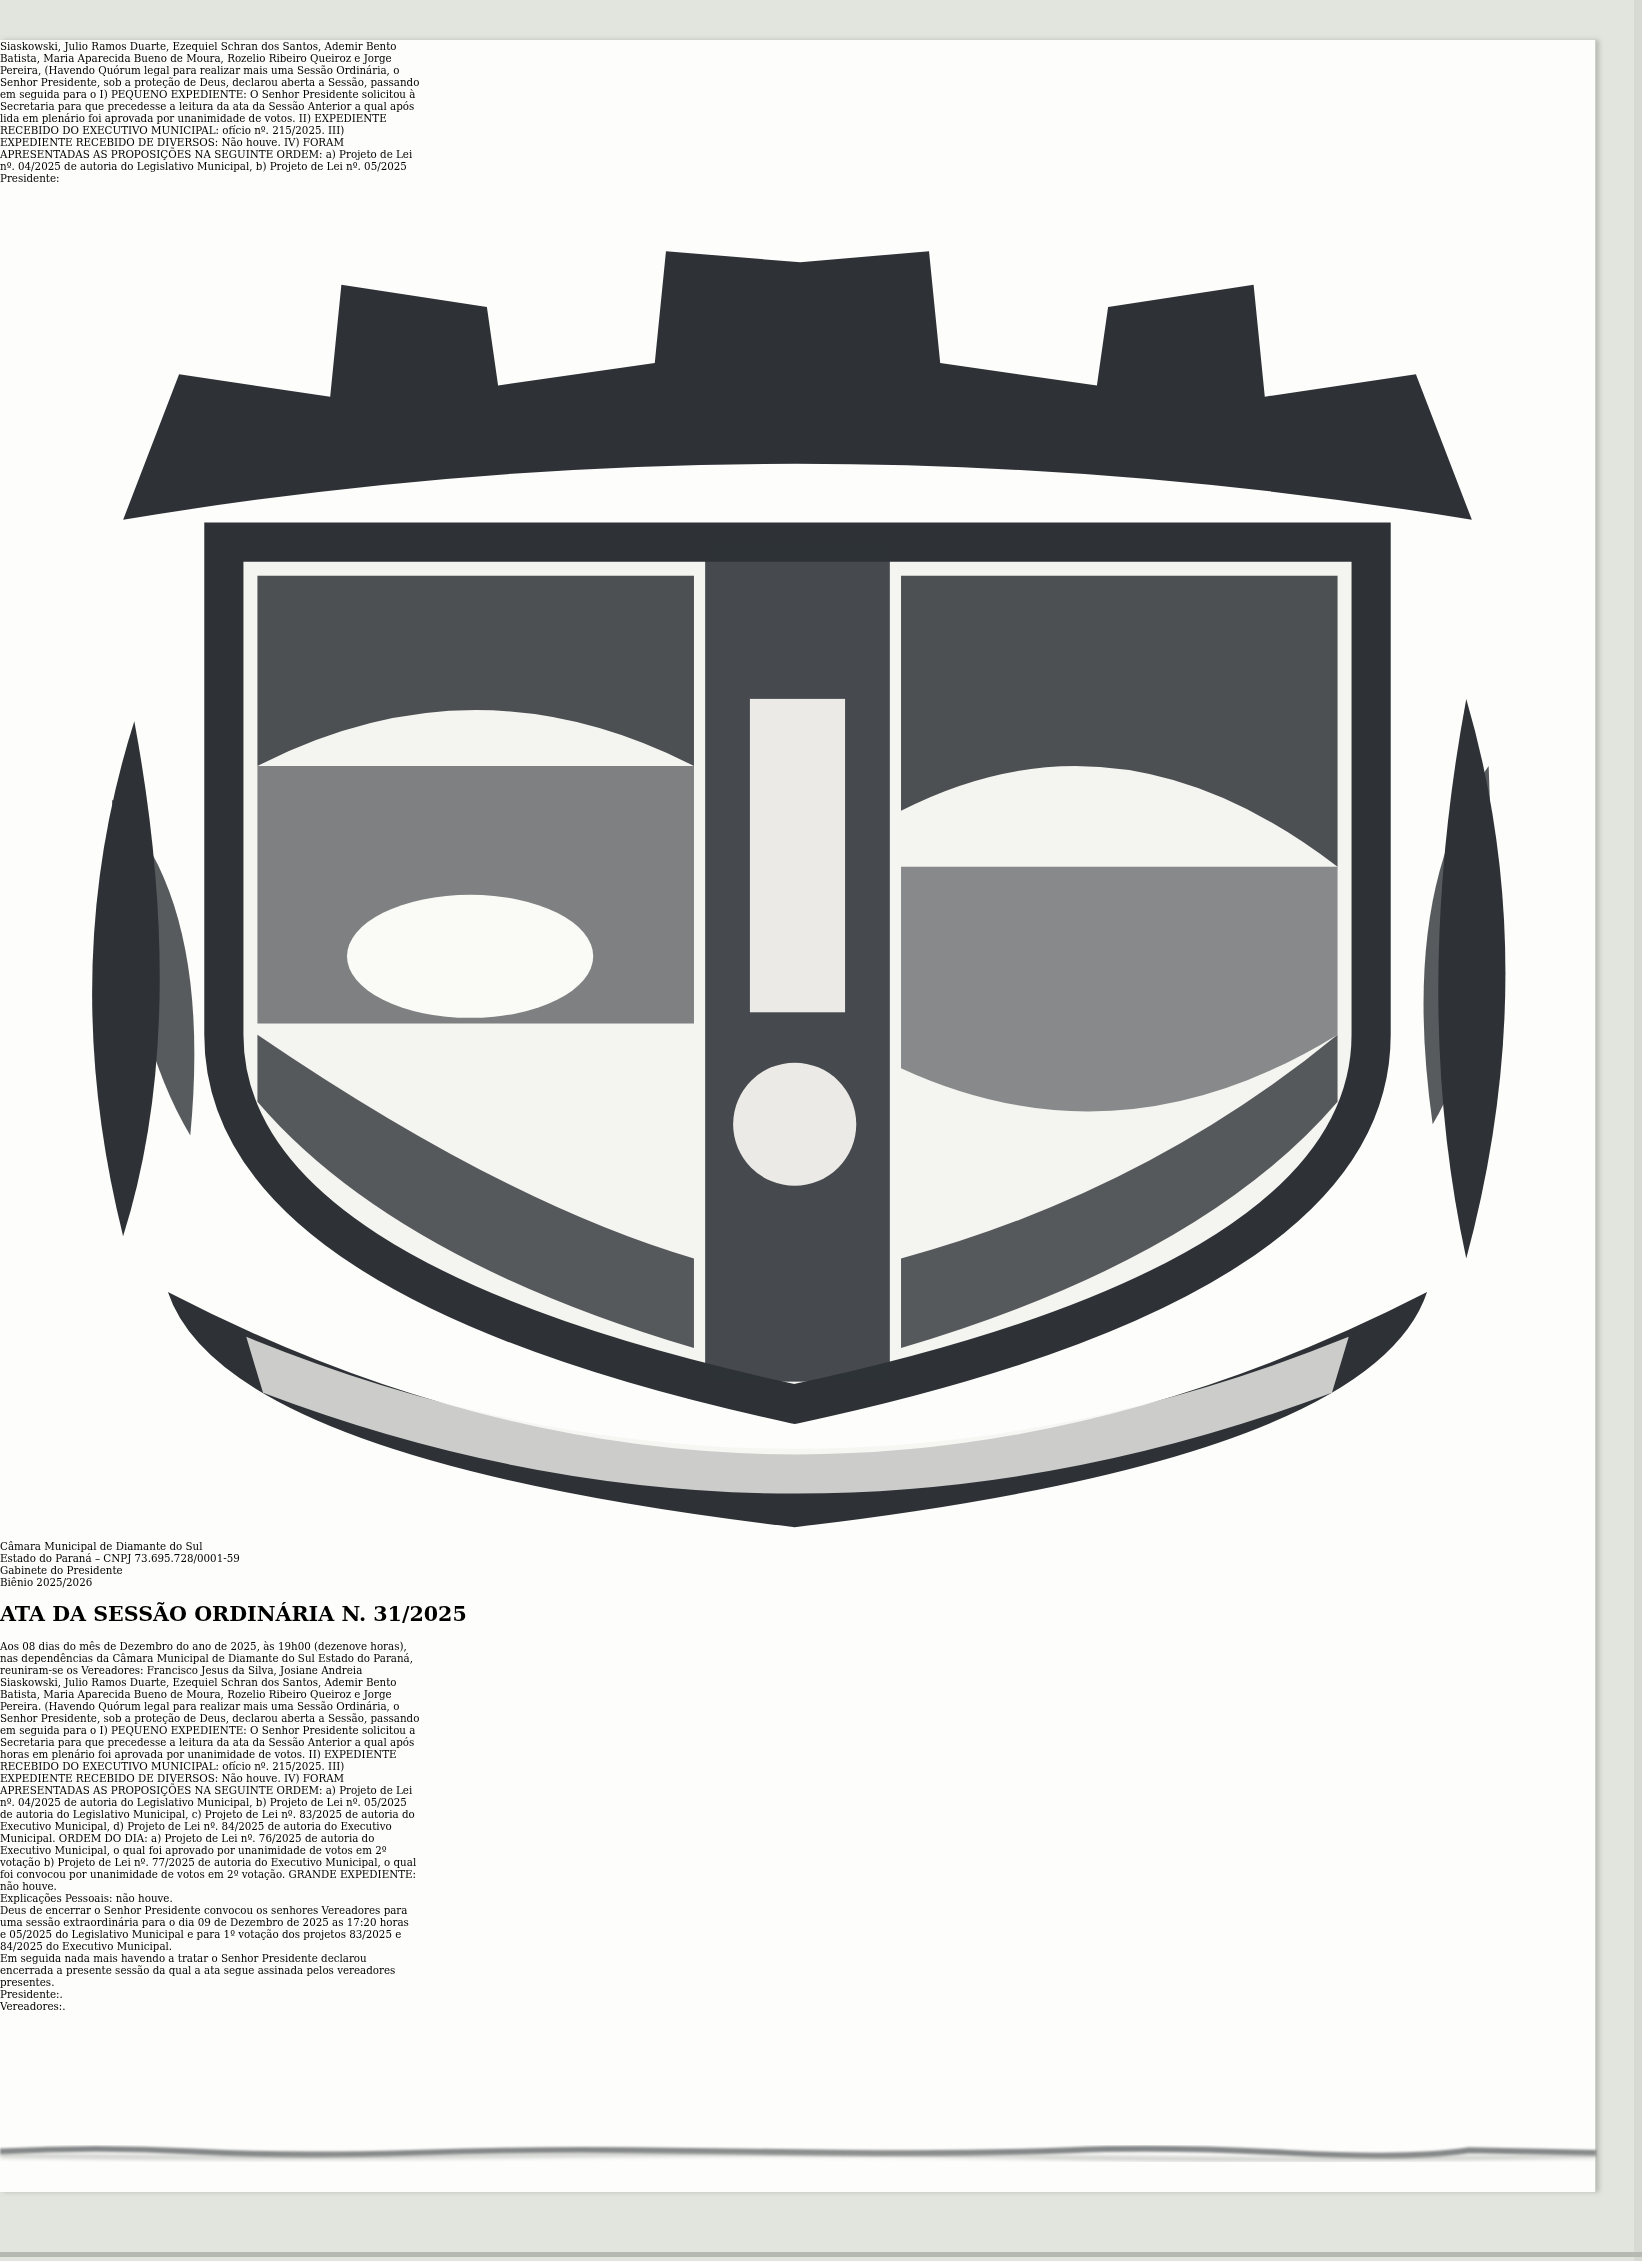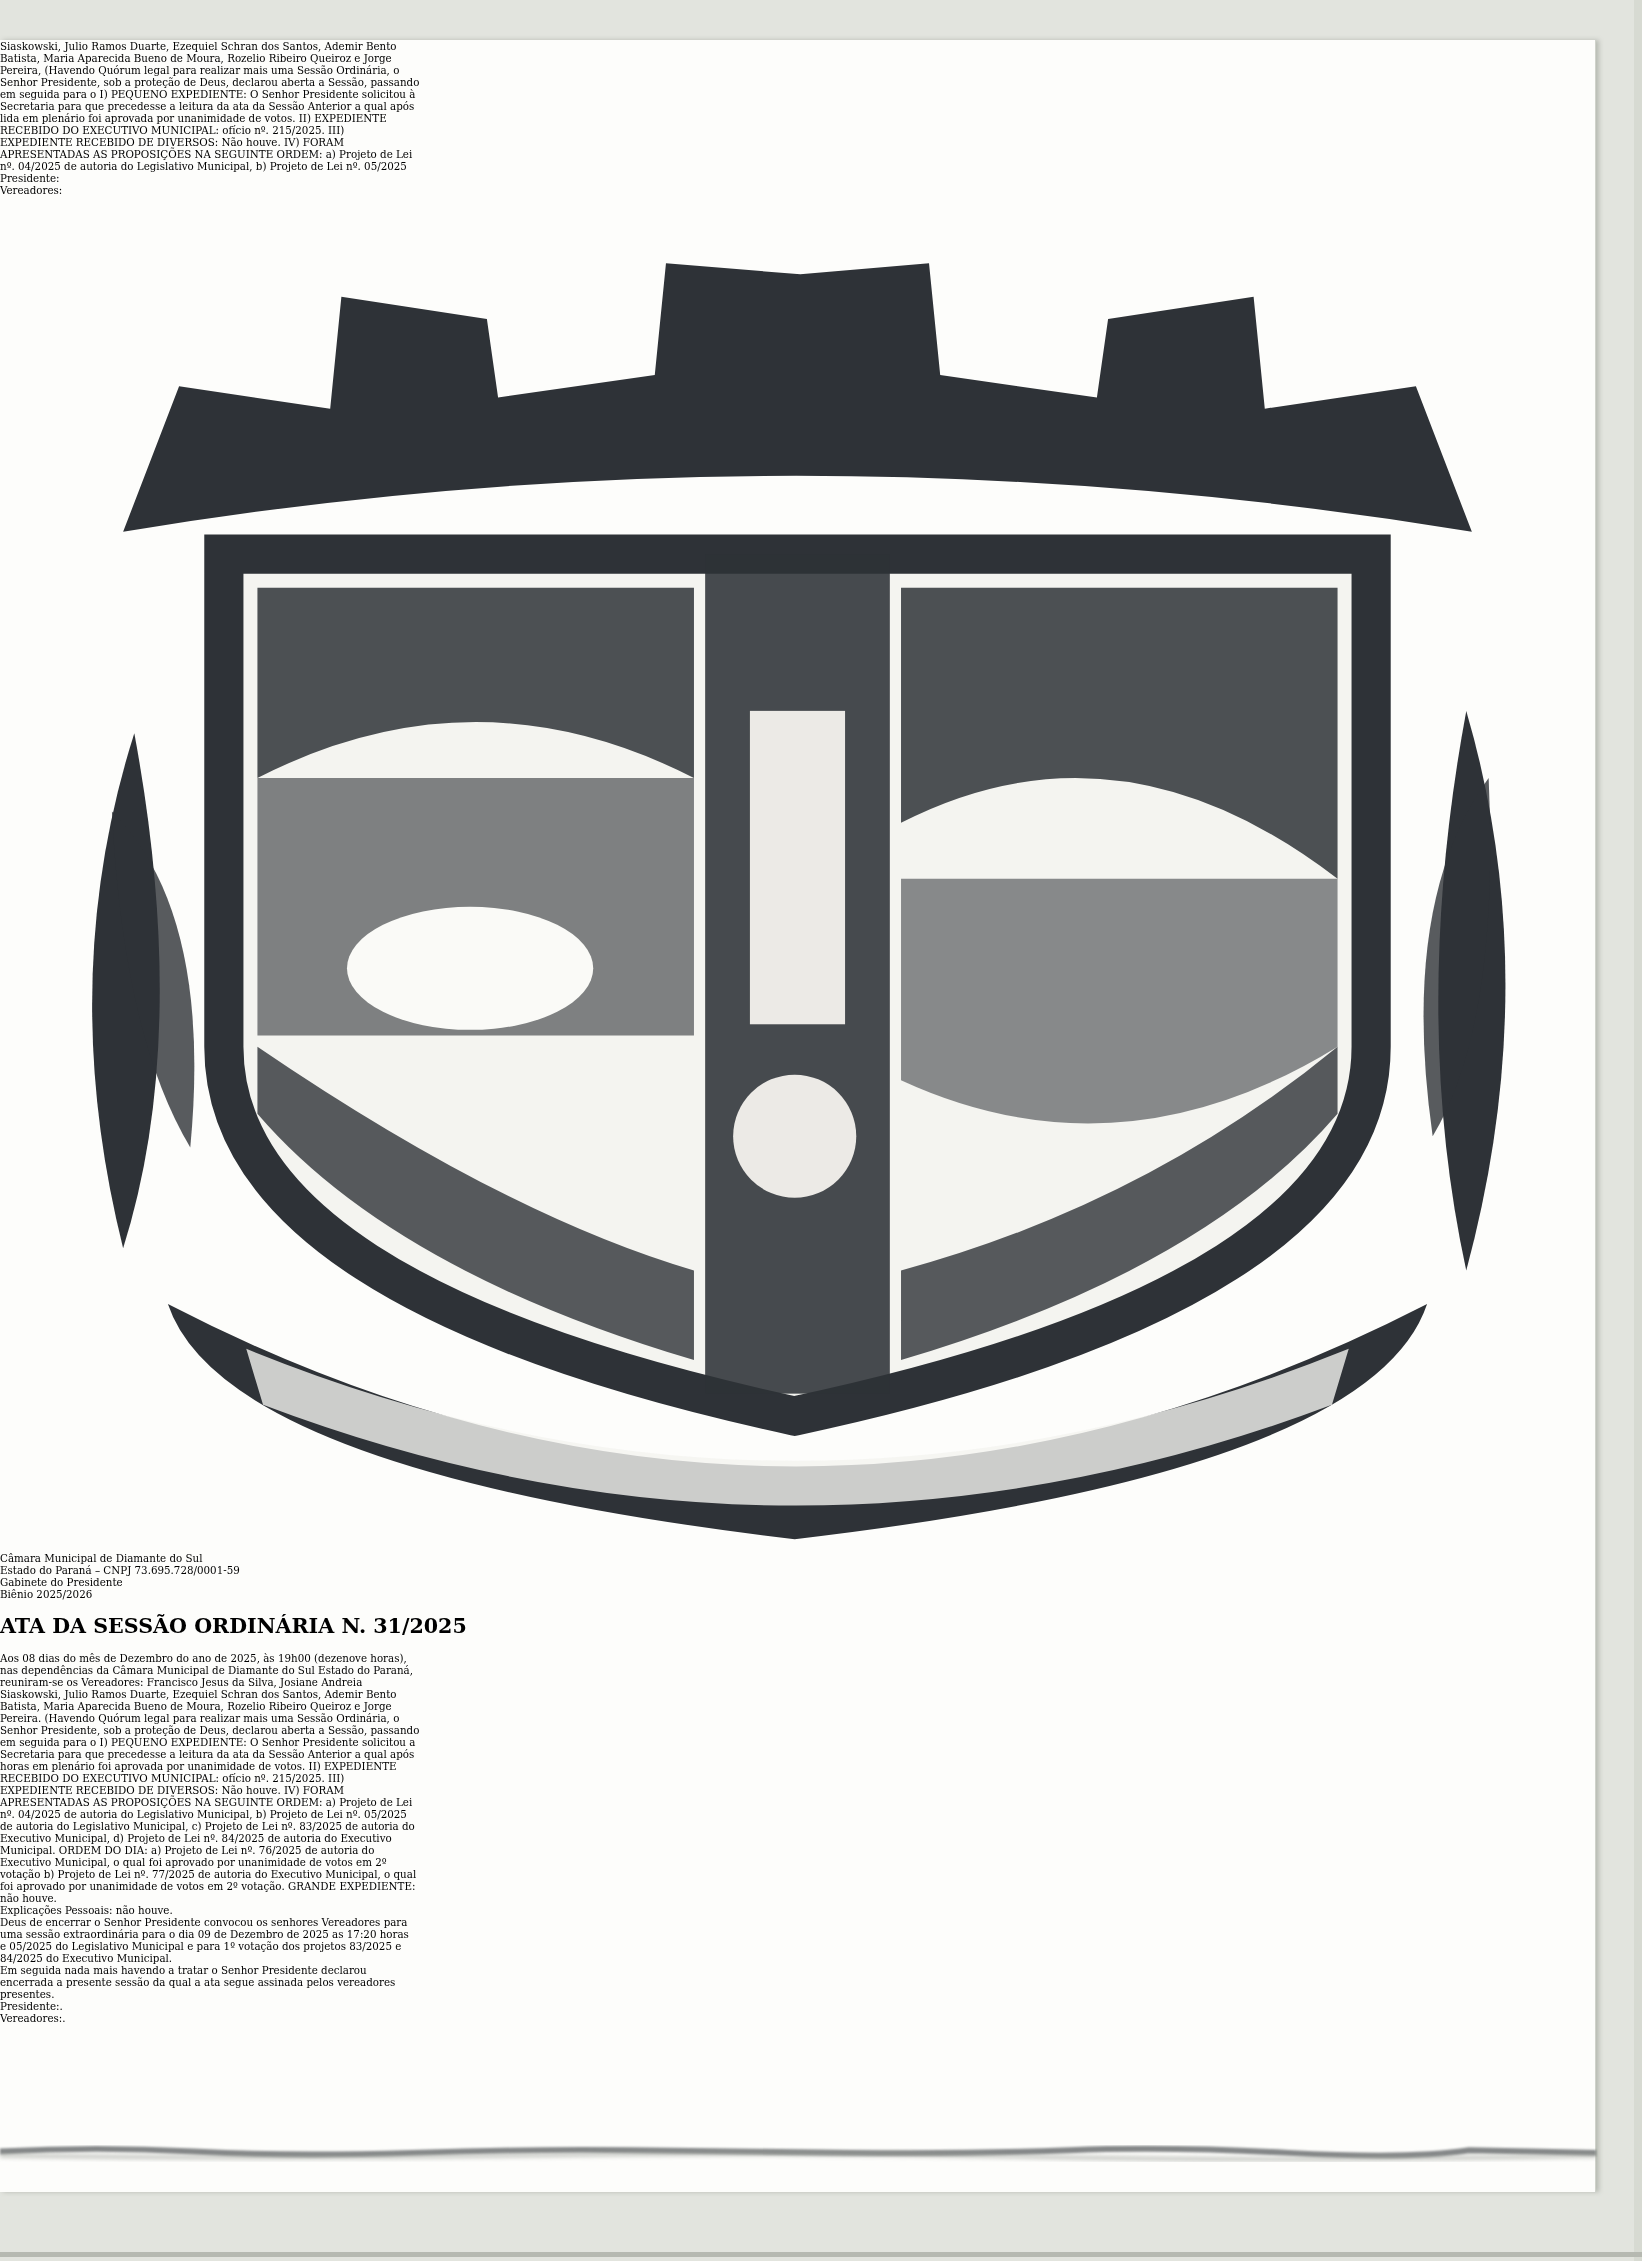--- a/index.html
+++ b/index.html
@@ -27,21 +27,20 @@
         <div class="gline">Senhor Presidente, sob a proteção de Deus, declarou aberta a Sessão, passando</div>
         <div class="gline">em seguida para o I) PEQUENO EXPEDIENTE: O Senhor Presidente solicitou à</div>
         <div class="gline">Secretaria para que precedesse a leitura da ata da Sessão Anterior a qual após</div>
         <div class="gline">lida em plenário foi aprovada por unanimidade de votos. II) EXPEDIENTE</div>
         <div class="gline">RECEBIDO DO EXECUTIVO MUNICIPAL: ofício nº. 215/2025. III)</div>
         <div class="gline">EXPEDIENTE RECEBIDO DE DIVERSOS: Não houve. IV) FORAM</div>
         <div class="gline">APRESENTADAS AS PROPOSIÇÕES NA SEGUINTE ORDEM: a) Projeto de Lei</div>
         <div class="gline">nº. 04/2025 de autoria do Legislativo Municipal, b) Projeto de Lei nº. 05/2025</div>
       </div>
     <div class="ghost-word g-pres">Presidente:</div>
-    <div class="ghost-word g-ver">Vereadores:</div>
     <div class="ghost-dots gd1"></div>
     <div class="ghost-dots gd2"></div>
 
     
     <svg class="logo" viewBox="0 0 285 242">
       <g fill="#2e3237" stroke="none">
         <path d="M22 60 Q142 40 263 60 L253 34 L226 38 L224 18 L198 22 L196 36 L168 32 L166 12 L143 14 L119 12 L117 32 L89 36 L87 22 L61 18 L59 38 L32 34 Z"></path>
         <path d="M40 64 L245 64 L245 152 Q245 196 142 218 Q40 196 40 152 Z" fill="#f4f4f0" stroke="#2e3237" stroke-width="7"></path>
         <path d="M46 70 L124 70 L124 104 Q85 84 46 104 Z" opacity=".85"></path>
         <path d="M46 104 L124 104 L124 150 L46 150 Z" opacity=".6"></path>
@@ -81,21 +80,21 @@
         <div class="tline"><span class="run-n">horas em plenário foi aprovada por unanimidade de votos. </span><span class="run-b">II) EXPEDIENTE</span></div>
         <div class="tline"><span class="run-b">RECEBIDO DO EXECUTIVO MUNICIPAL:</span><span class="run-n"> ofício nº. 215/2025. </span><span class="run-b">III)</span></div>
         <div class="tline"><span class="run-b">EXPEDIENTE RECEBIDO DE DIVERSOS:</span><span class="run-n"> Não houve. </span><span class="run-b">IV) FORAM</span></div>
         <div class="tline"><span class="run-b">APRESENTADAS AS PROPOSIÇÕES NA SEGUINTE ORDEM: a)</span><span class="run-n"> Projeto de Lei</span></div>
         <div class="tline"><span class="run-n">nº. 04/2025 de autoria do Legislativo Municipal, </span><span class="run-b">b)</span><span class="run-n"> Projeto de Lei nº. 05/2025</span></div>
         <div class="tline"><span class="run-n">de autoria do Legislativo Municipal, </span><span class="run-b">c)</span><span class="run-n"> Projeto de Lei nº. 83/2025 de autoria do</span></div>
         <div class="tline"><span class="run-n">Executivo Municipal, </span><span class="run-b">d)</span><span class="run-n"> Projeto de Lei nº. 84/2025 de autoria do Executivo</span></div>
         <div class="tline"><span class="run-n">Municipal. </span><span class="run-b">ORDEM DO DIA: a)</span><span class="run-n"> Projeto de Lei nº. 76/2025 de autoria do</span></div>
         <div class="tline"><span class="run-n">Executivo Municipal, o qual foi aprovado por unanimidade de votos em 2º</span></div>
         <div class="tline"><span class="run-n">votação </span><span class="run-b">b)</span><span class="run-n"> Projeto de Lei nº. 77/2025 de autoria do Executivo Municipal, o qual</span></div>
-        <div class="tline"><span class="run-n">foi aprovado por unanimidade de votos em 2º votação. </span><span class="run-bu">GRANDE EXPEDIENTE:</span></div>
+        <div class="tline"><span class="run-n">foi convocou por unanimidade de votos em 2º votação. </span><span class="run-bu">GRANDE EXPEDIENTE:</span></div>
         <div class="tline lastline"><span class="run-n">não houve.</span></div>
       </section>
     <section class="para p1">
         <div class="tline lastline"><span class="run-b">Explicações Pessoais:</span><span class="run-n"> não houve.</span></div>
       </section>
     <section class="para p2">
         <div class="tline"><span class="run-n">Deus de encerrar o Senhor Presidente convocou os senhores Vereadores para</span></div>
         <div class="tline"><span class="run-n">uma sessão extraordinária para o dia 09 de Dezembro de 2025 as 17:20 horas</span></div>
         <div class="tline"><span class="run-n">e 05/2025 do Legislativo Municipal e para 1º votação dos projetos 83/2025 e</span></div>
         <div class="tline lastline"><span class="run-n">84/2025 do Executivo Municipal.</span></div>

